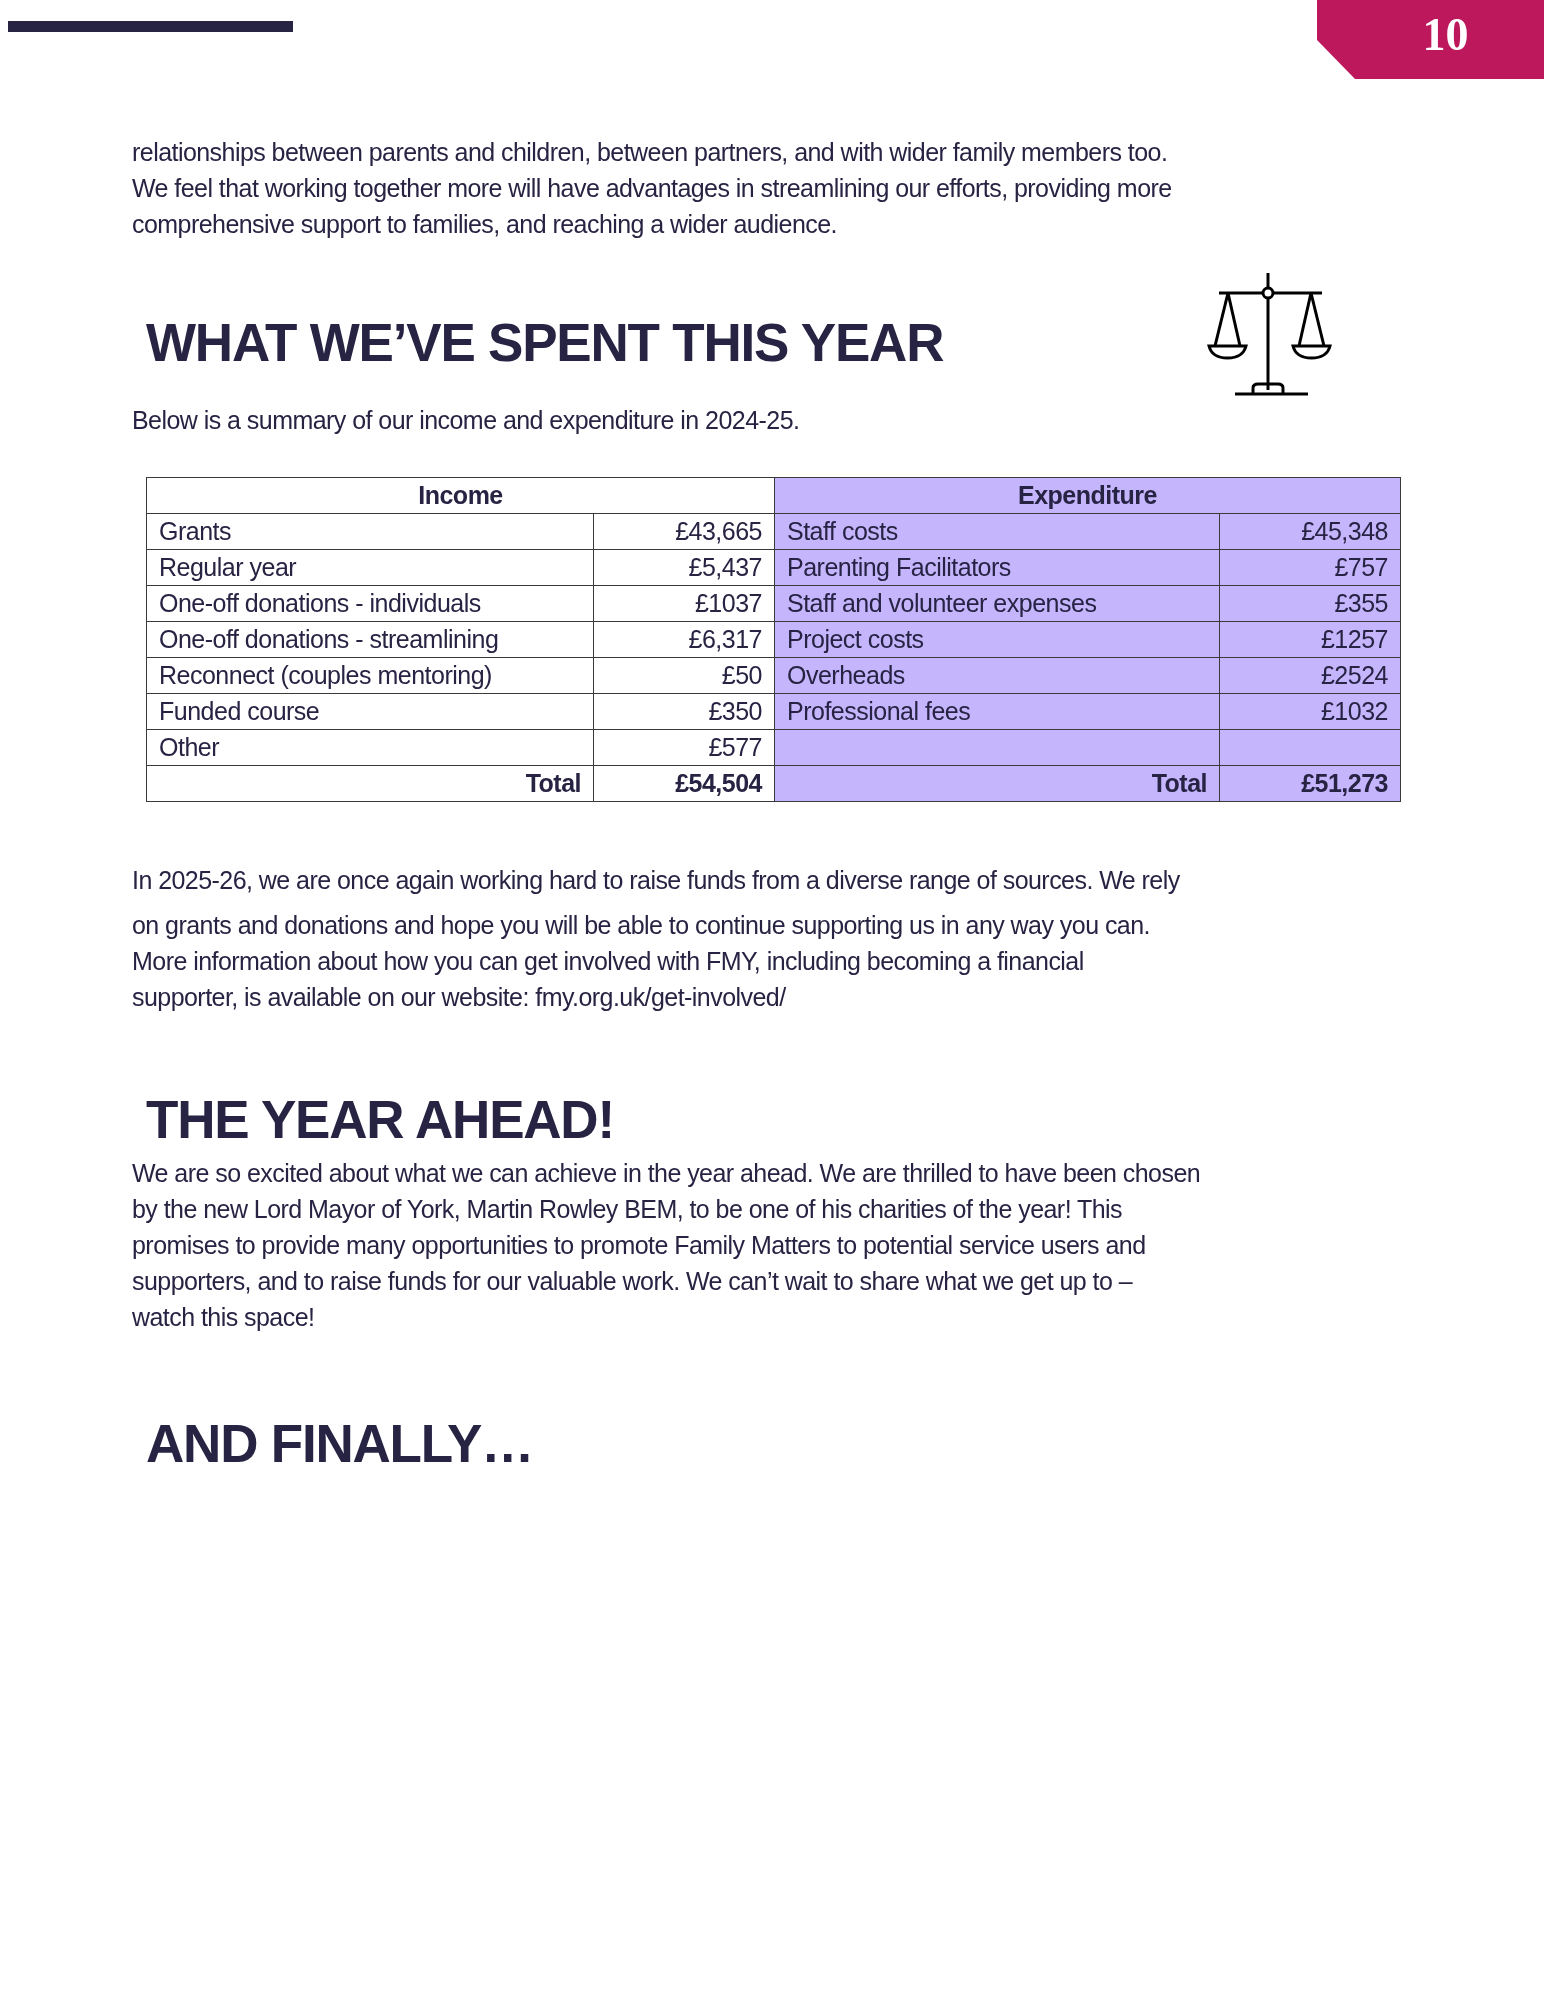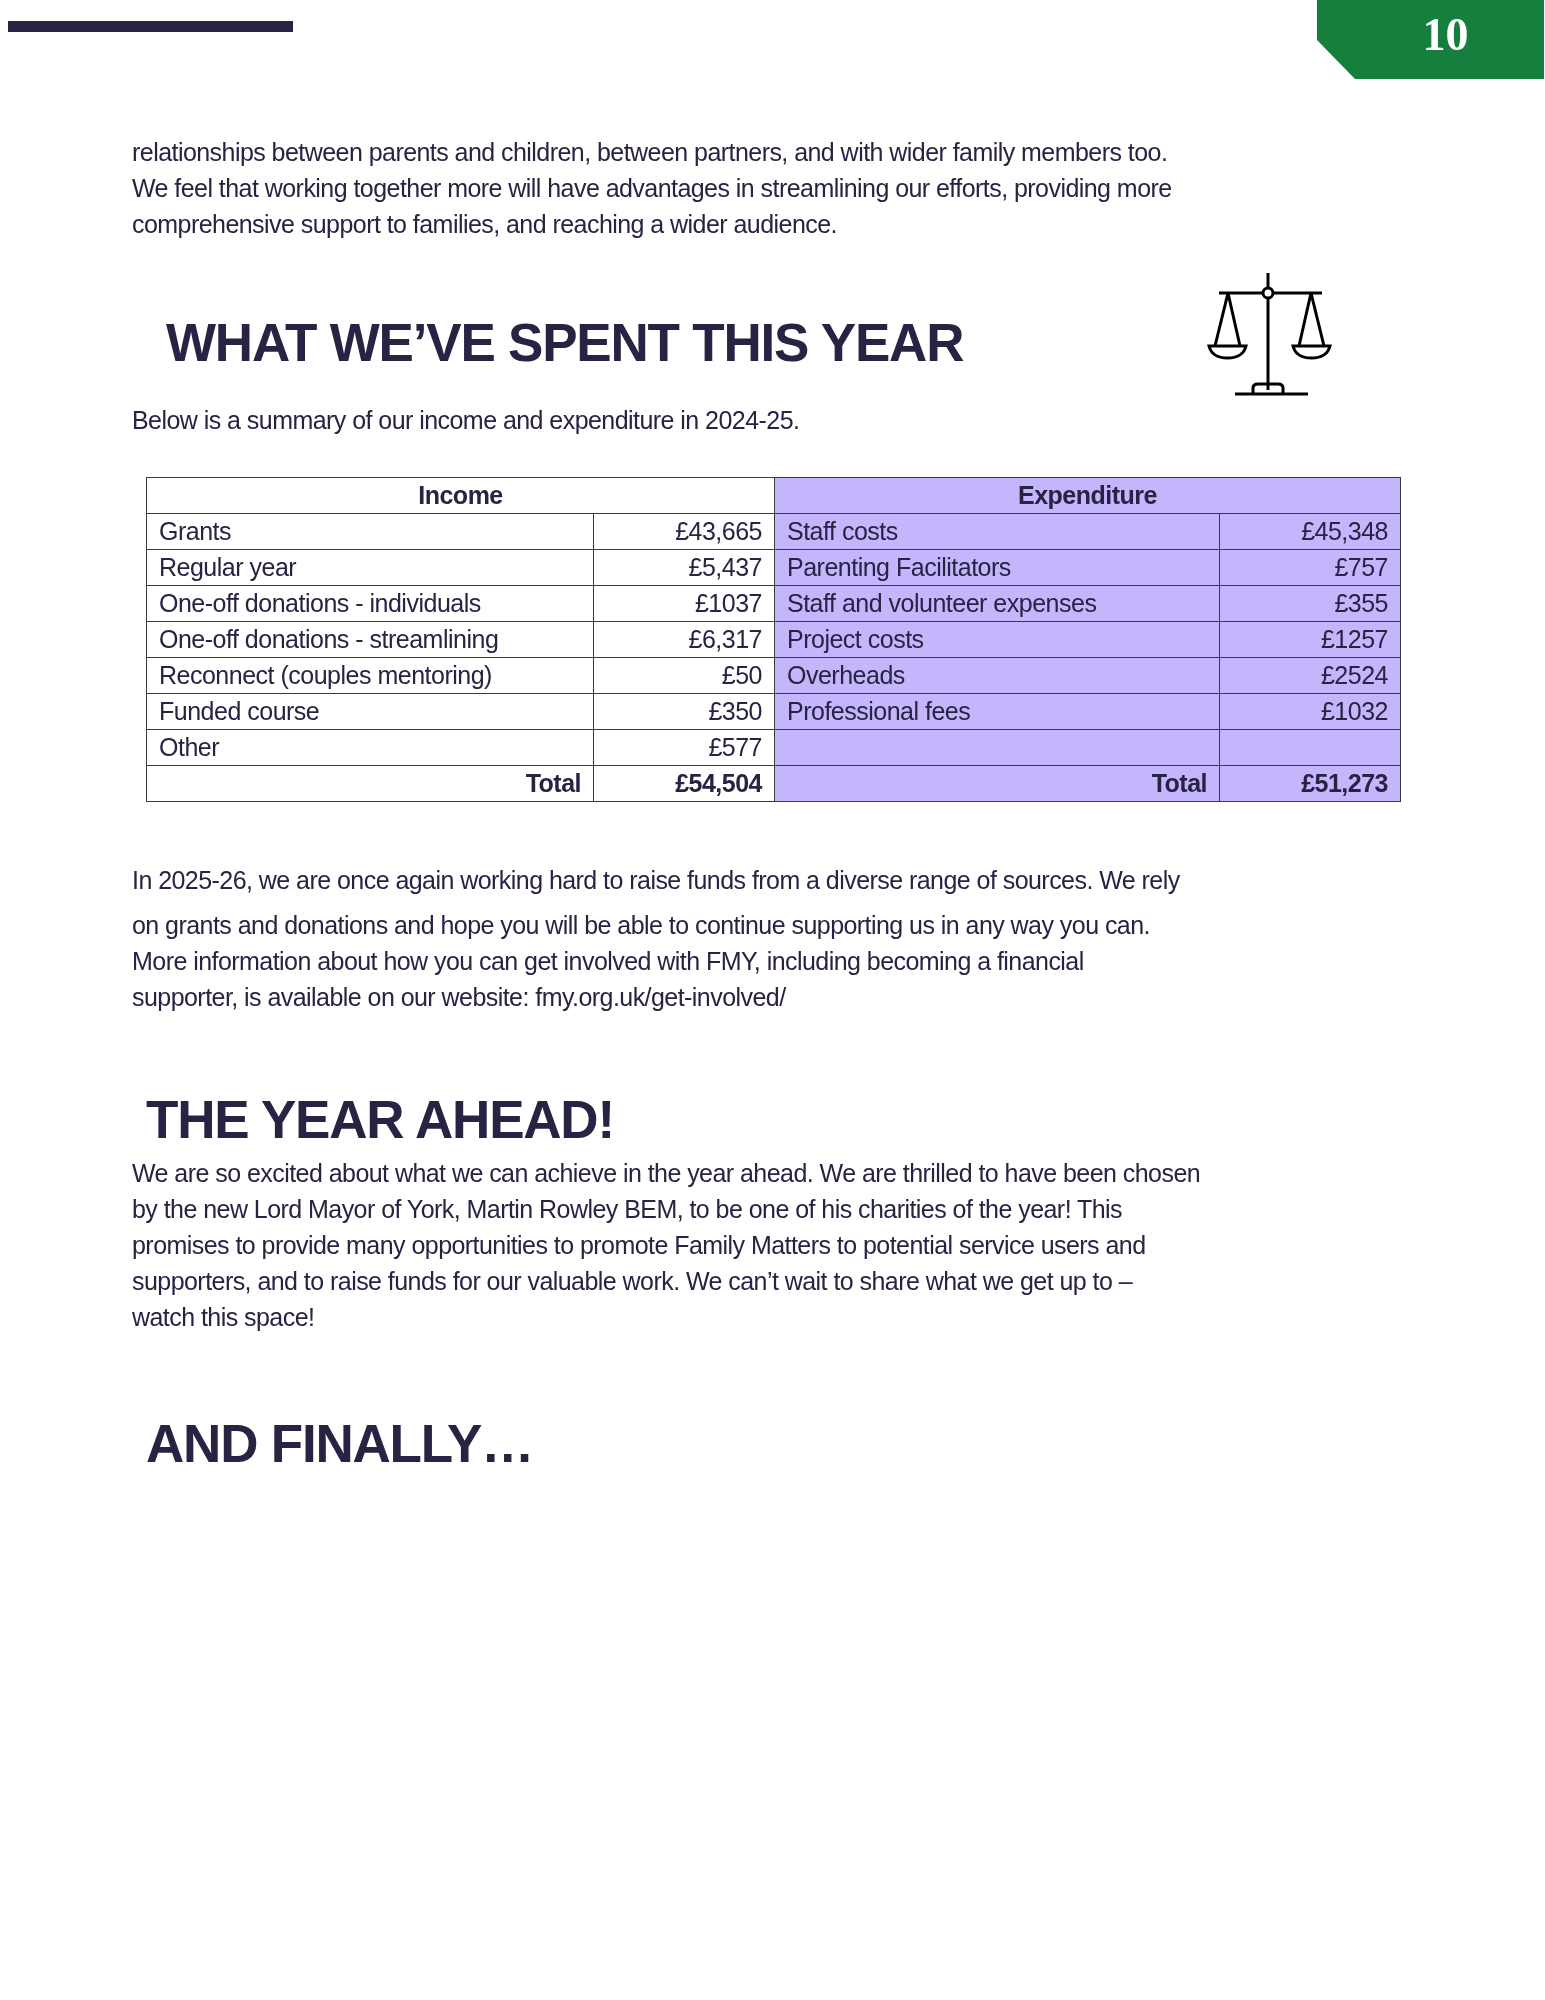--- a/index.html
+++ b/index.html
@@ -1,19 +1,19 @@
 <!DOCTYPE html>
 <html><head>
 <meta charset="utf-8">
 <style>
   html, body { margin: 0; padding: 0; background: #ffffff; }
   body { width: 1545px; height: 2000px; position: relative; overflow: hidden;
          font-family: "Liberation Sans", "DejaVu Sans", sans-serif; color: #272343; }
   .top-bar { position: absolute; left: 8px; top: 21px; width: 285px; height: 11px; background: #272343; }
-  .page-tab { position: absolute; left: 1317px; top: 0; width: 227px; height: 79px; background: #15803d;
+  .page-tab { position: absolute; left: 1317px; top: 0; width: 227px; height: 79px; background: #be185d;
               clip-path: polygon(0 0, 100% 0, 100% 100%, 38px 100%, 0 40px); }
   .page-num { position: absolute; left: 0; right: 0; top: 8px; text-align: center; padding-left: 30px;
               font-family: "Liberation Serif", "DejaVu Serif", serif; font-weight: bold; font-size: 46px; color: #ffffff; }
   .para { position: absolute; left: 132px; font-size: 25px; letter-spacing: -0.55px; line-height: 36px; white-space: nowrap; }
   .para .line { display: block; }
   .heading { position: absolute; left: 146px; margin: 0; font-size: 53px; font-weight: bold; letter-spacing: -1.2px;
              line-height: 60px; white-space: nowrap; color: #272343; }
   .scales-icon { position: absolute; left: 1203px; top: 270px; width: 130px; height: 130px; }
   table.fin { position: absolute; left: 146px; top: 477px; border-collapse: collapse; font-size: 25px; letter-spacing: -0.5px; }
   table.fin td, table.fin th { border: 1.5px solid #3a3a3a; height: 35px; padding: 0 12px; line-height: 35px; white-space: nowrap; }
@@ -32,21 +32,21 @@
 <div class="page-tab">
   <div class="page-num">10</div>
 </div>
 
 <div class="para" style="top:134px;">
   <span class="line">relationships between parents and children, between partners, and with wider family members too.</span>
   <span class="line">We feel that working together more will have advantages in streamlining our efforts, providing more</span>
   <span class="line">comprehensive support to families, and reaching a wider audience.</span>
 </div>
 
-<h1 class="heading" style="top:313px;margin-left:20px;">WHAT WE’VE SPENT THIS YEAR</h1>
+<h1 class="heading" style="top:313px;">WHAT WE’VE SPENT THIS YEAR</h1>
 
 <svg class="scales-icon" viewBox="0 0 130 130" fill="none" stroke="#000" stroke-width="3">
   <line x1="65" y1="3" x2="65" y2="120"></line>
   <line x1="16" y1="23" x2="119" y2="23"></line>
   <circle cx="65" cy="23" r="5" fill="#fff"></circle>
   <line x1="25" y1="23" x2="12" y2="76"></line>
   <line x1="25" y1="23" x2="37" y2="76"></line>
   <line x1="108" y1="23" x2="96" y2="76"></line>
   <line x1="108" y1="23" x2="121" y2="76"></line>
   <path d="M6 76 H43 Q40 88 24.5 88 Q9 88 6 76 Z"></path>

